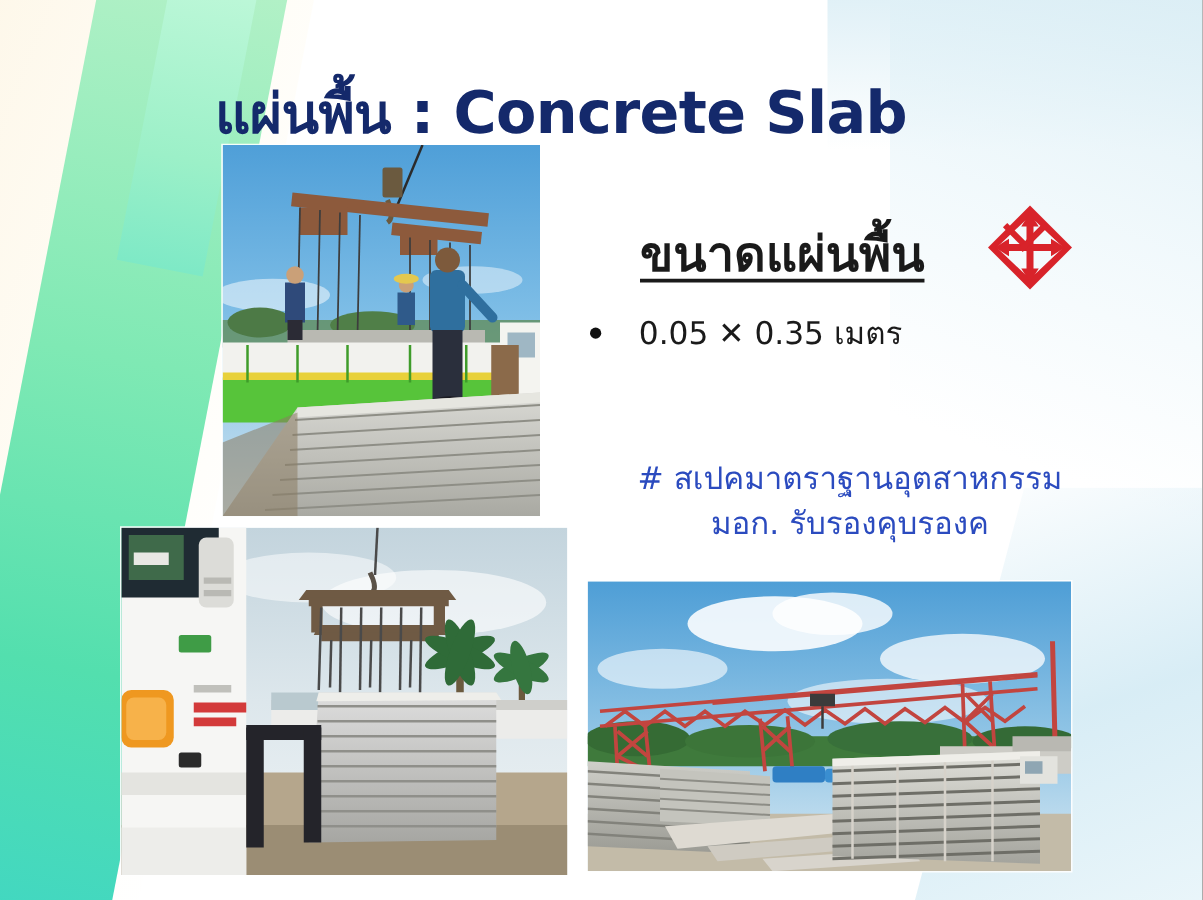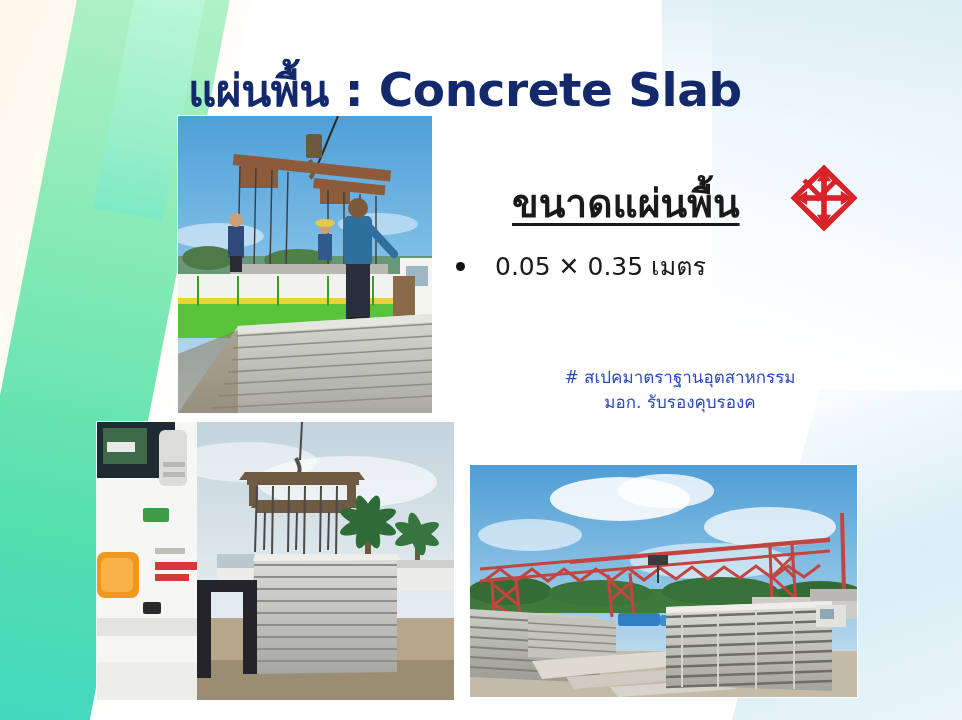--- a/index.html
+++ b/index.html
@@ -110,46 +110,46 @@
 
   
   #title{
     position:absolute; left:172px; top:55px;
     font-size:47px; font-weight:bold;
     color:#14296b;
     letter-spacing:-.5px;
     white-space:nowrap;
     z-index:20;
   }
-  #title .thai{ font-size:44px;margin-left:16px; }
+  #title .thai{ font-size:44px; }
 
   
   .subhead{
     position:absolute; left:512px; top:172px;
     font-size:39px; font-weight:bold; color:#1a1a1a;
     text-decoration:underline;
     text-underline-offset:6px;
     z-index:20;
   }
   .spec-row{
-    position:absolute; left:456px; top:246px;
+    position:absolute; left:472px; top:246px;
     display:flex; align-items:center; gap:30px;
     z-index:20;
   }
   .spec-bullet{
     width:9px; height:9px; border-radius:50%; background:#111;
     flex:none;
   }
   .spec-text{ font-size:25px; color:#1a1a1a; white-space:nowrap; }
 
   .note{
     position:absolute; left:470px; top:365px; width:420px;
     text-align:center; z-index:20;
     color:#2b4bbf;
-    font-size:17px; line-height:1.45;
+    font-size:25px; line-height:1.45;
   }
   .note .l2{ display:block; }
 
   
   #tis{
     position:absolute; left:789px; top:163px;
     width:70px; height:70px; z-index:25;
   }
 
   

